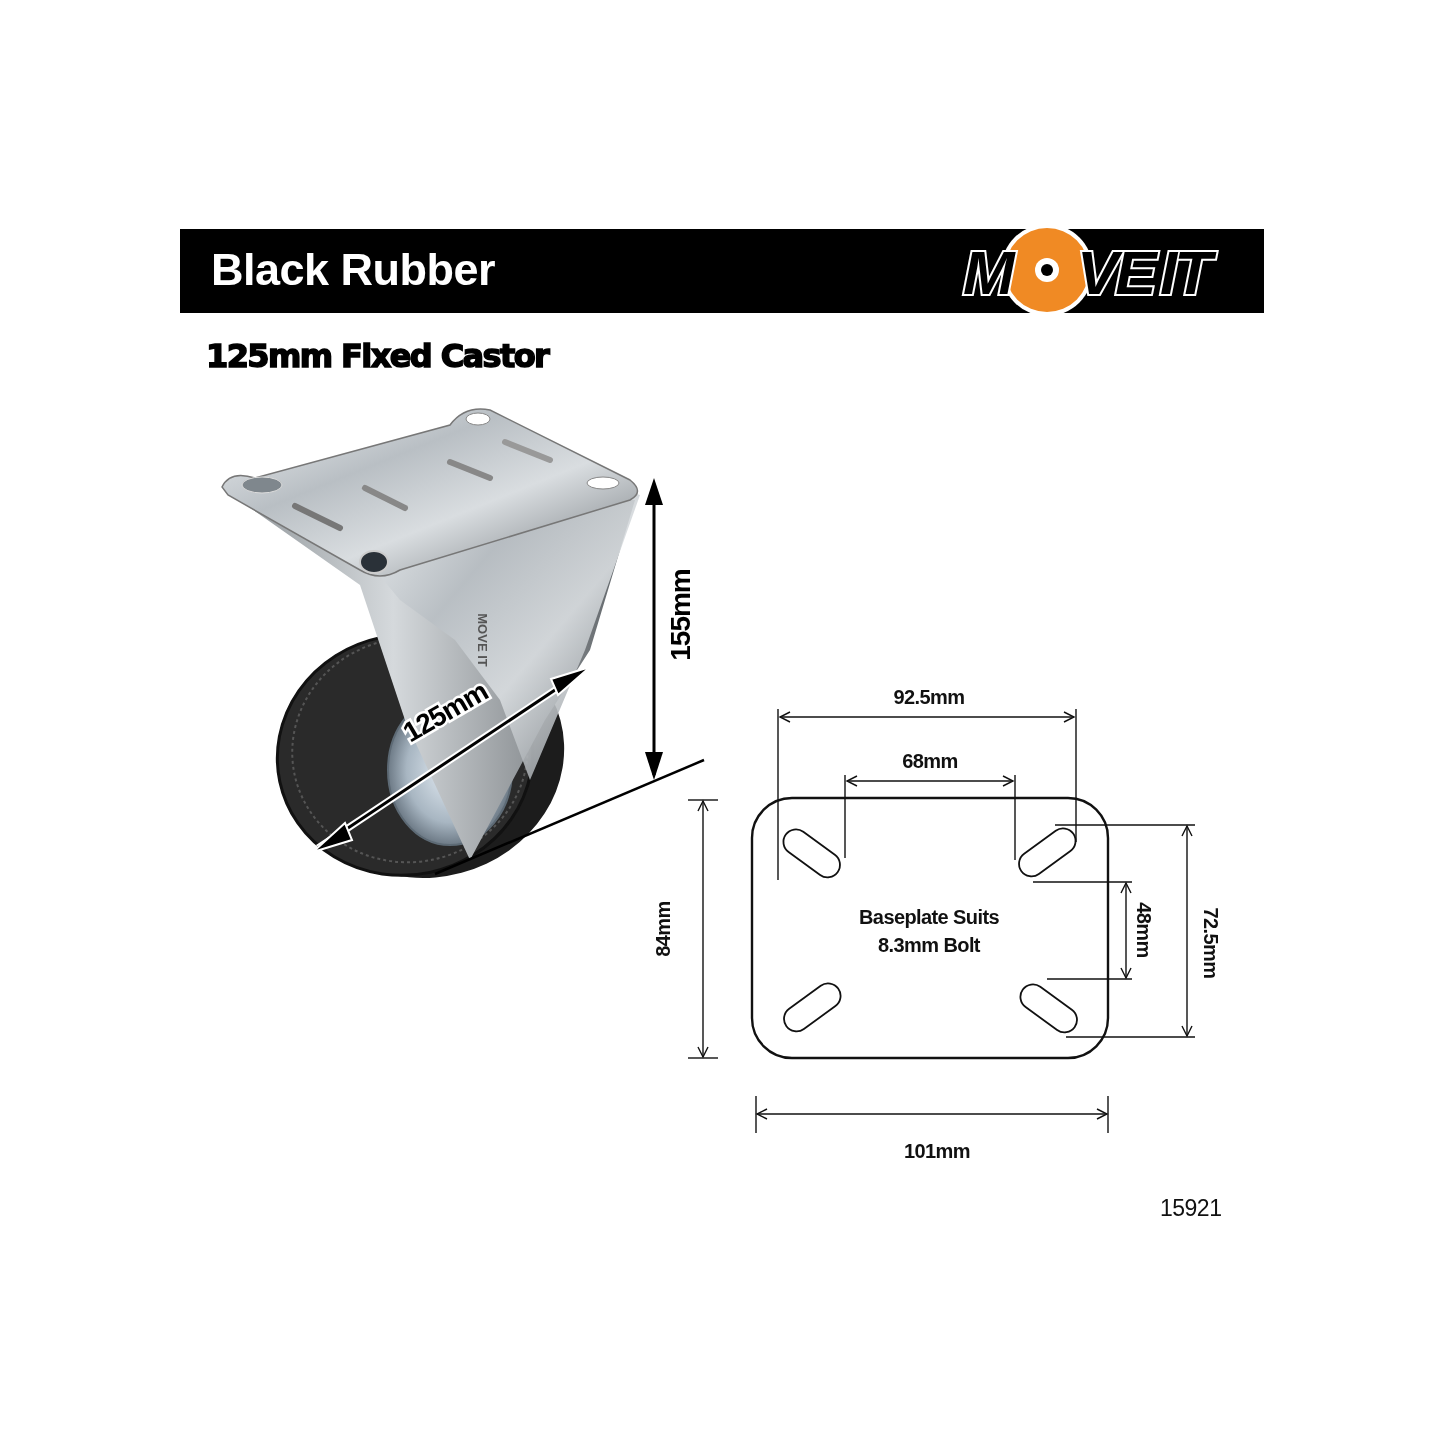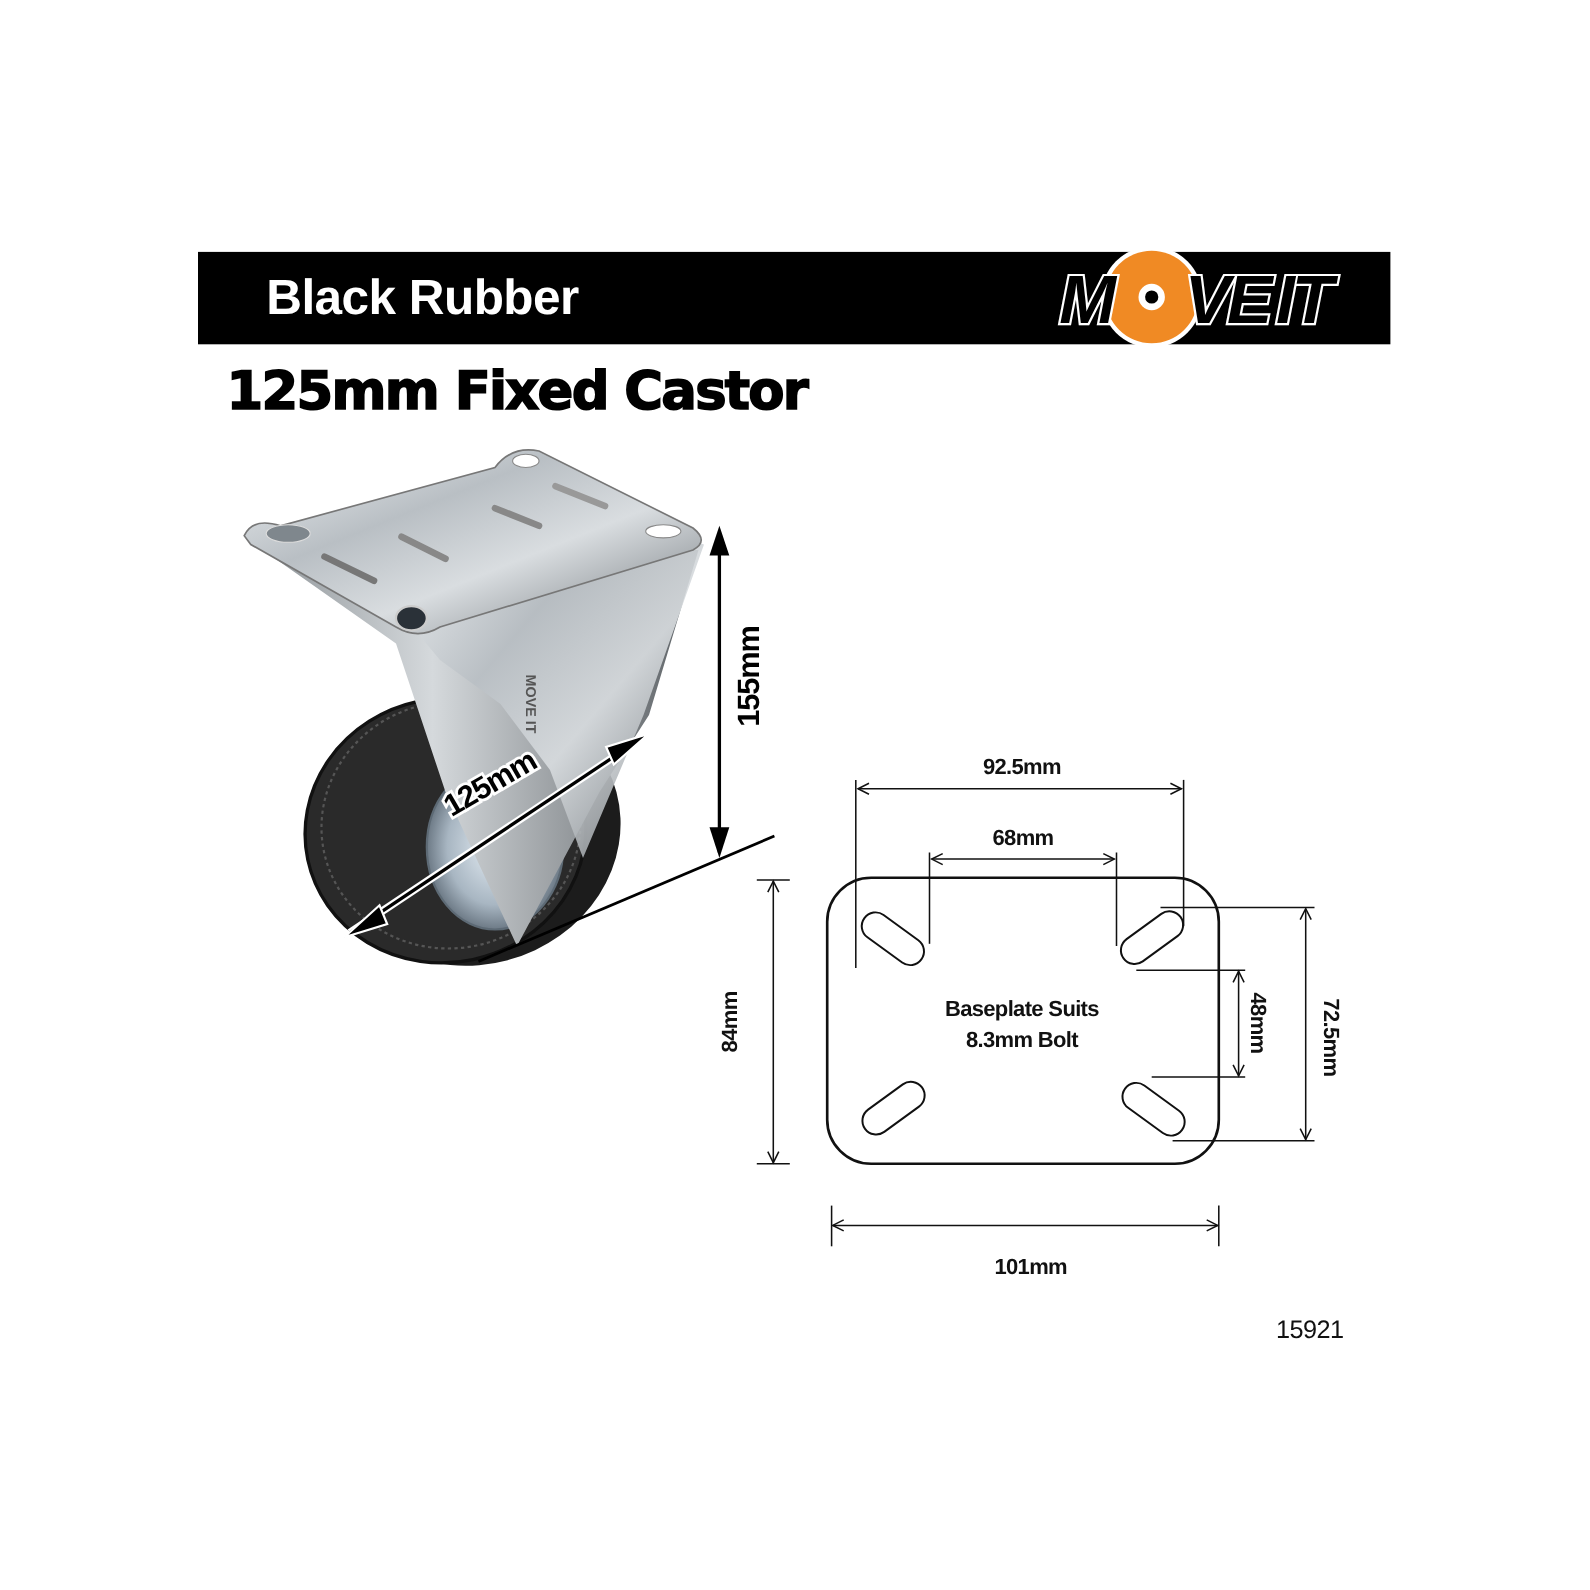--- a/index.html
+++ b/index.html
@@ -1,20 +1,20 @@
 <!DOCTYPE html>
 <html><head>
 <meta charset="utf-8">
 <style>
   html, body { margin:0; padding:0; background:#ffffff; }
   body { width:1445px; height:1445px; position:relative; overflow:hidden; font-family:"Liberation Sans", sans-serif; }
   .abs { position:absolute; }
   .header-bar { left:180px; top:229px; width:1084px; height:84px; background:#000; }
-  .header-title { left:211px; top:246px; color:#fff; font-family:"Liberation Sans", sans-serif; font-weight:700; font-size:45px; letter-spacing:-0.5px; line-height:48px; white-space:nowrap;margin-left:31px; }
-  .subtitle { left:206px; top:328px; color:#000; font-family:"DejaVu Sans", sans-serif; font-weight:700; font-size:48px; letter-spacing:-1.6px; line-height:56px; white-space:nowrap; -webkit-text-stroke:1.5px #000; }
+  .header-title { left:211px; top:246px; color:#fff; font-family:"Liberation Sans", sans-serif; font-weight:700; font-size:45px; letter-spacing:-0.5px; line-height:48px; white-space:nowrap; }
+  .subtitle { left:206px; top:328px; color:#000; font-family:"DejaVu Sans", sans-serif; font-weight:700; font-size:32px; letter-spacing:-1.6px; line-height:56px; white-space:nowrap; -webkit-text-stroke:1.5px #000; }
   .logo { left:955px; top:222px; width:275px; height:100px; }
   svg.layer { position:absolute; left:0; top:0; }
   .dimtxt { font-family:"Liberation Sans", sans-serif; font-weight:700; font-size:20px; fill:#111; letter-spacing:-0.6px; }
   .bigdim { font-family:"Liberation Sans", sans-serif; font-weight:700; font-size:28px; fill:#000; letter-spacing:-1px; }
   .code { left:1160px; top:1195px; font-family:"Liberation Sans", sans-serif; font-weight:400; font-size:23px; color:#111; letter-spacing:-0.5px; }
 </style>
 </head>
 <body>
 
 <div class="abs header-bar"></div>

